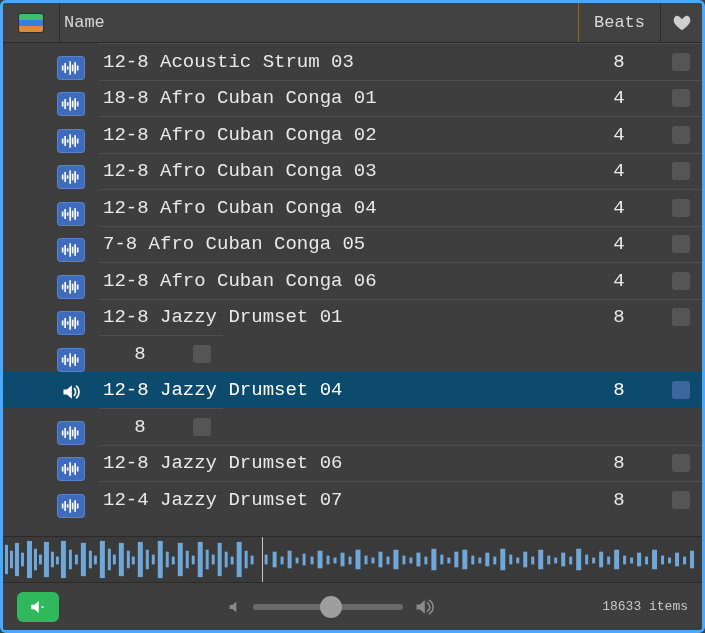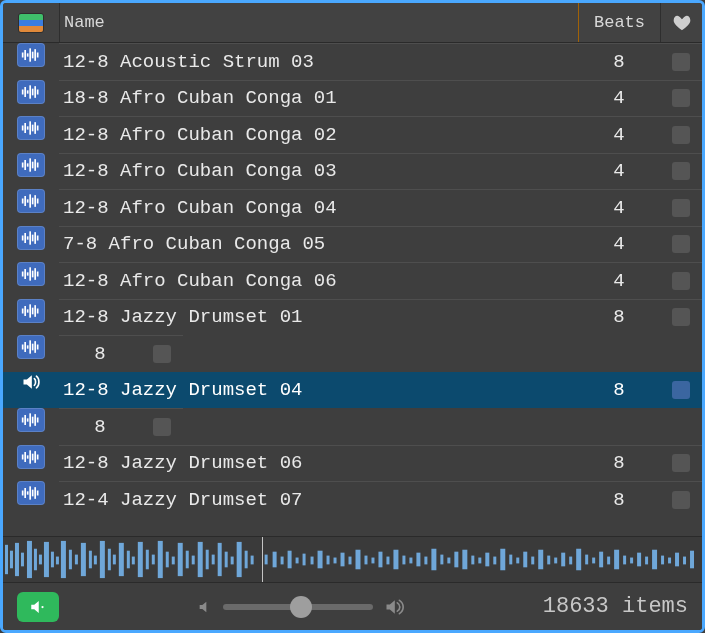--- a/index.html
+++ b/index.html
@@ -40,24 +40,25 @@
   .cat-g { background:#3fbf6b; }
   .cat-b { background:#3a7de0; }
   .cat-o { background:#e0893a; }
   .h-name { flex:1; padding-left: 4px; border-left: 1px solid #2e2e2e; height:100%; display:flex; align-items:center;}
   .h-beats { width: 82px; text-align:center; border-left: 1px solid #a16207; height:100%; display:flex; align-items:center; justify-content:center;}
   .h-fav { width: 42px; display:flex; justify-content:center; align-items:center; border-left: 1px solid #2e2e2e; height:100%;}
   
   .rows { flex: 1 1 auto; overflow: hidden; }
   .row {
     display: flex;
-    align-items: flex-start;
+    align-items: flex-end;
     height: 36.5px;
     font-size: 19px;
     color: #e9e9e9;
+    padding-left: 40px;
   }
   .row .c-icon { width: 56px; display:flex; justify-content:center; align-items:center; }
   .row .c-name { flex:1; padding-left: 4px; border-top: 1px solid #4e4e4e; height:100%; display:flex; align-items:center; white-space:nowrap;}
   .row .c-beats { width: 82px; text-align:center; border-top: 1px solid #4e4e4e; height:100%; display:flex; align-items:center; justify-content:center;}
   .row .c-fav { width: 42px; display:flex; justify-content:center; align-items:center; border-top: 1px solid #4e4e4e; height:100%;}
   .row.selected { background: #0c4a6e; color: #fff; }
   .row.selected .c-name, .row.selected .c-beats, .row.selected .c-fav { border-top-color: transparent; }
   .loop-icon {
     width: 28px; height: 24px; border-radius: 4px;
     background: #3f6bbd;
@@ -100,21 +101,21 @@
   .vol-area { flex:1; display:flex; align-items:center; justify-content:center; gap:10px; }
   .vol-track {
     width: 150px; height: 6px; background: #6a6a6a; border-radius: 3px;
     position:relative;
   }
   .vol-thumb {
     position:absolute; top:50%; transform:translate(-50%,-50%);
     width:22px; height:22px; border-radius:50%;
     background: #9e9e9e;
   }
-  .item-count { color:#c7c7c7; font-size:22px; white-space:nowrap; margin-left:auto;}
+  .item-count { color:#c7c7c7; font-size:13px; white-space:nowrap; margin-left:auto;}
   .spk-sm svg, .spk-lg svg, .play-btn svg { display:block; }
 </style>
 </head>
 <body>
 
 <div class="window">
 
   <div class="header">
     <div class="h-icon">
       <div class="category-icon">

